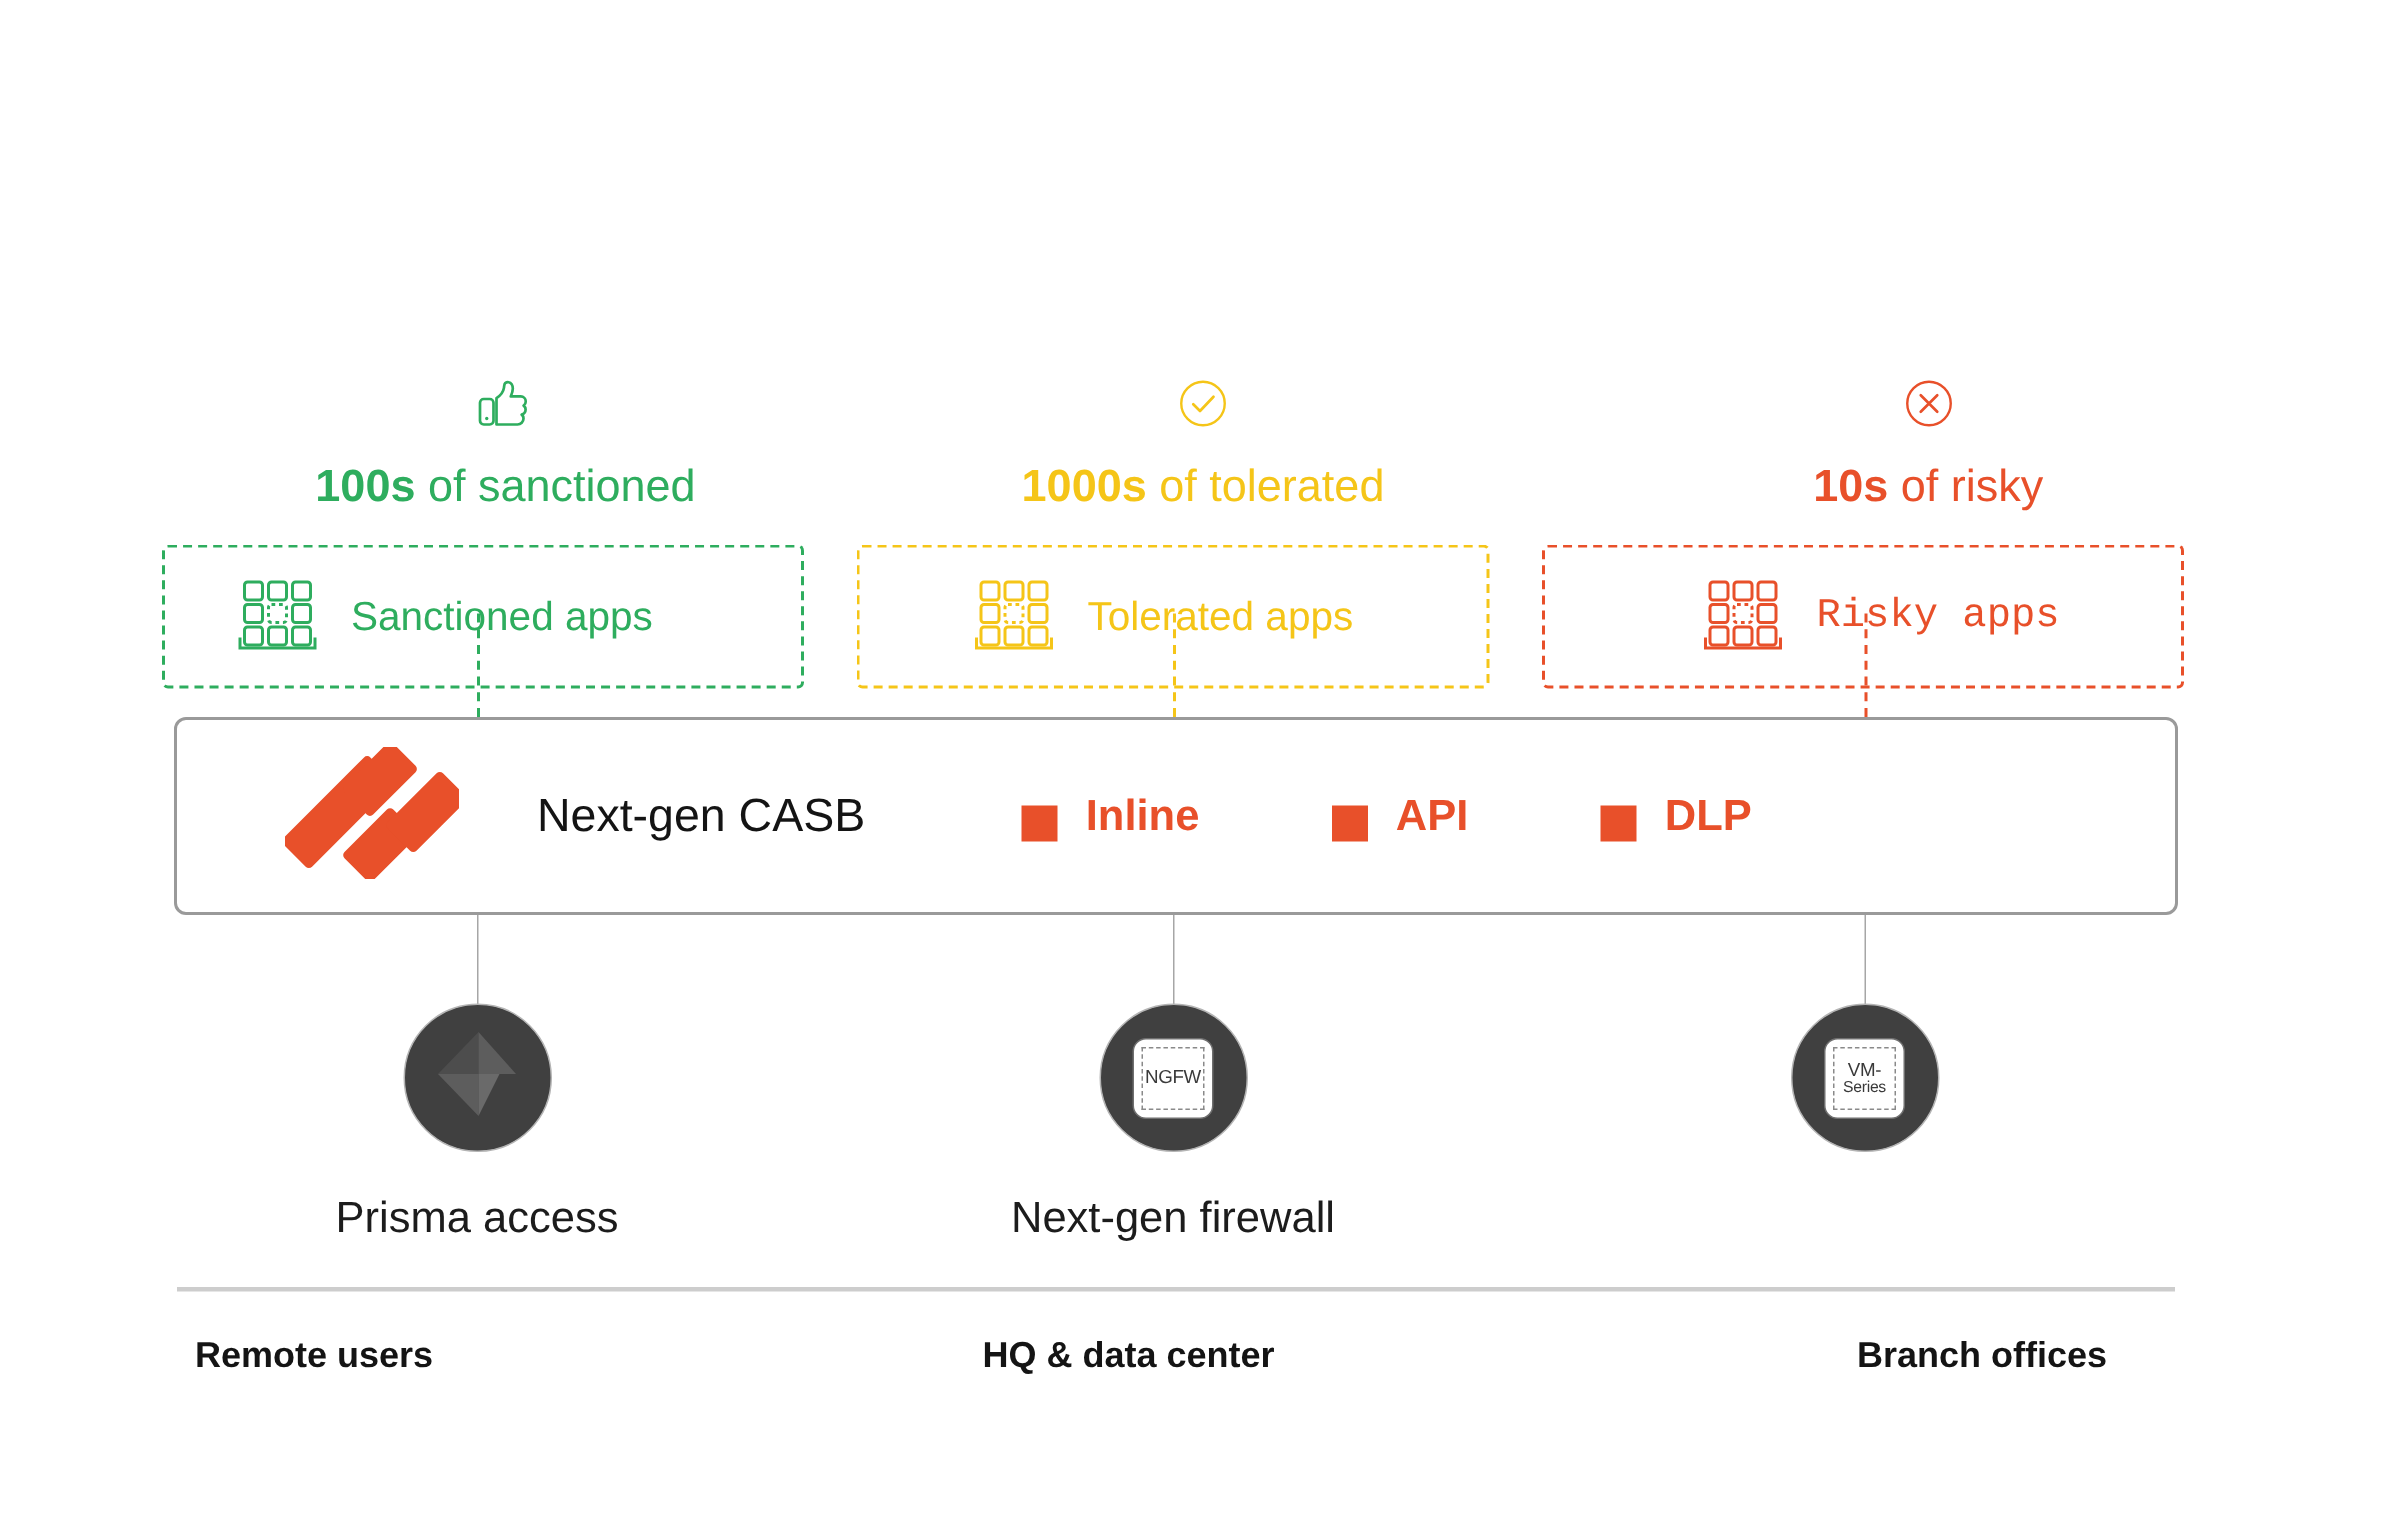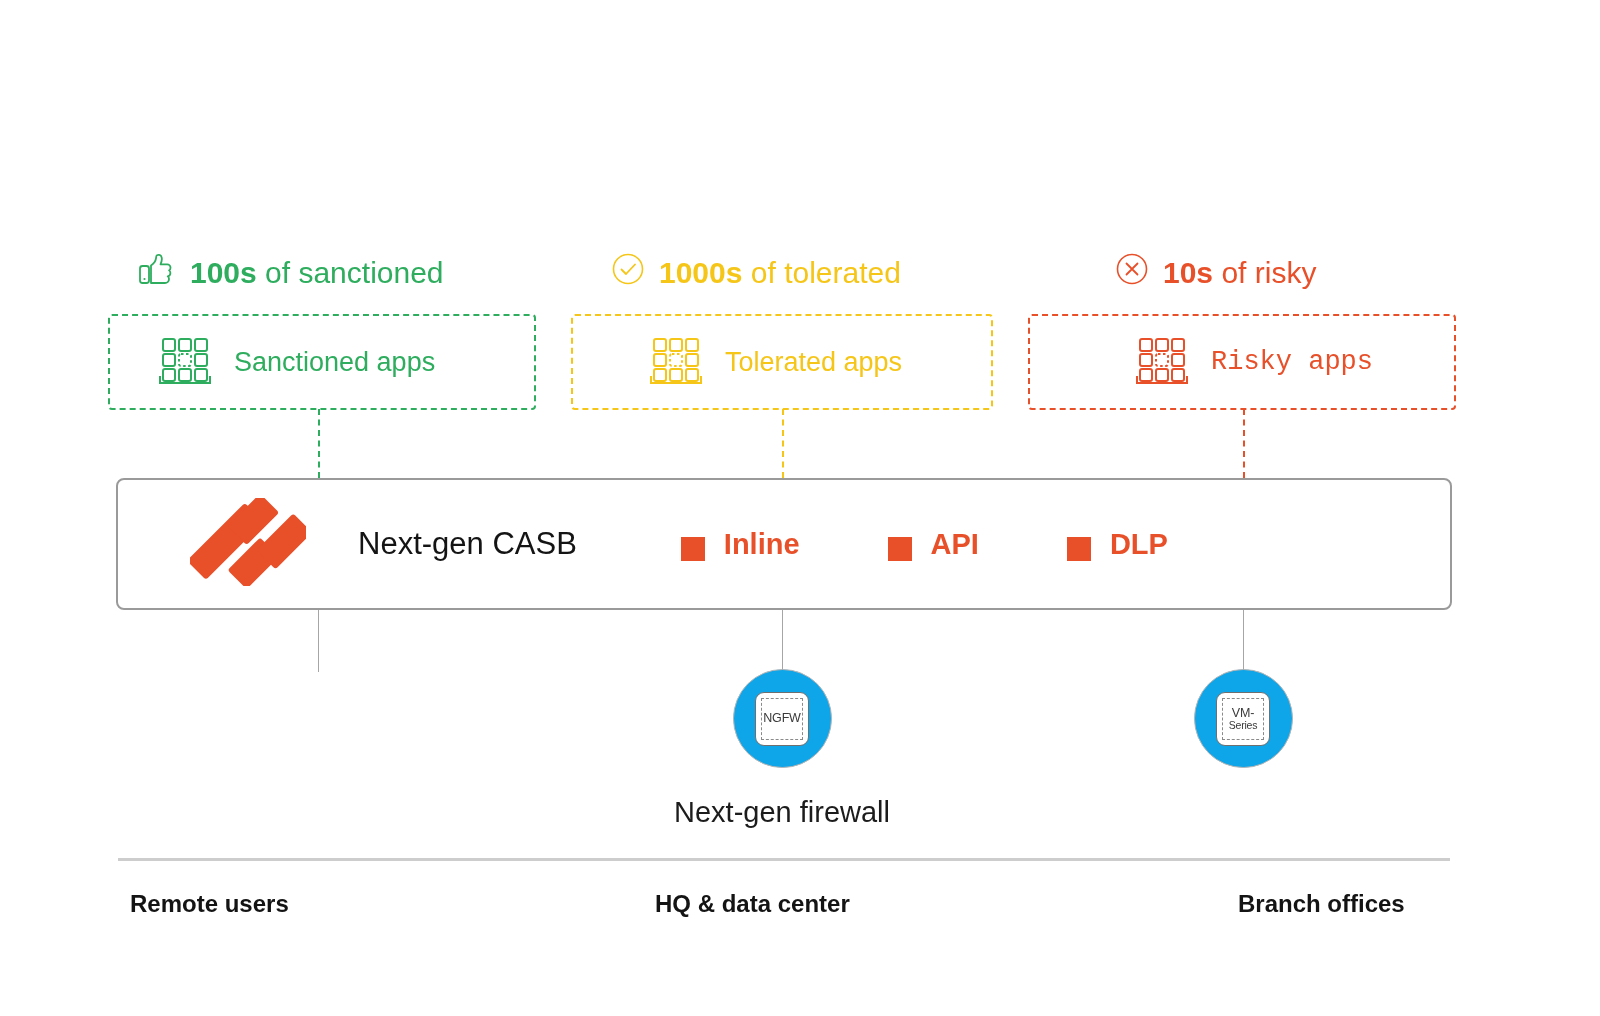--- a/index.html
+++ b/index.html
@@ -19,21 +19,21 @@
   }
   .title-rule {
     width: 172px; height: 5px; background: #e2e2e2;
     margin: 36px auto 0; border-radius: 1px;
   }
 
   
   .cat { position: absolute; }
   .cat-head {
     display: flex; align-items: center; gap: 14px;
-    font-size: 30px; line-height: 34px; white-space: nowrap;
+    font-size: 30px; line-height: 34px; white-space: nowrap; flex-direction: column;
   }
   .cat-head .count { font-weight: bold; }
   .cat-head .rest  { font-weight: normal; }
   .cat-head-icon { display: block; flex: 0 0 auto; }
 
   .cat-box {
     margin-top: 21px;
     height: 96px;
     border: 2px dashed;
     border-radius: 4px;
@@ -102,21 +102,21 @@
   #stem-vm     { left: 1243px; }
 
   
   .node { position: absolute; width: 300px; text-align: center; }
   #node-prisma { left: 168px; top: 669px; }
   #node-ngfw   { left: 632px; top: 669px; }
   #node-vm     { left: 1093px; top: 669px; }
 
   .node-circle {
     width: 99px; height: 99px; border-radius: 50%;
-    border: 1.6px solid #b4b4b4; background: #0ea5e9;
+    border: 1.6px solid #b4b4b4; background: #404040;
     margin: 0 auto;
     display: flex; align-items: center; justify-content: center;
   }
   .node-label {
     margin-top: 28px; font-size: 29px; color: #1c1c1c;
     white-space: nowrap;
   }
 
   .chip {
     width: 54px; height: 54px; border-radius: 9px;
@@ -274,20 +274,34 @@
         <span class="feature-swatch"></span>
         <span class="feature-label">DLP</span>
       </div>
     </div>
   </div>
 
   <div class="stem" id="stem-prisma"></div>
   <div class="stem" id="stem-ngfw"></div>
   <div class="stem" id="stem-vm"></div>
 
+  <div class="node" id="node-prisma">
+    <div class="node-circle">
+      <span>
+        <svg width="58" height="60" viewBox="0 0 58 60">
+          <path d="M30 2 L30 30 L3 30 Z" fill="#4d4d4d"></path>
+          <path d="M30 30 L55 30 L30 30 Z" fill="#4d4d4d"></path>
+          <path d="M30 2 L30 30 L55 30 Z" fill="#5d5d5d"></path>
+          <path d="M30 30 L3 30 L30 58 Z" fill="#5d5d5d"></path>
+          <path d="M30 30 L30 58 L44 30 Z" fill="#6a6a6a"></path>
+        </svg>
+      </span>
+    </div>
+    <div class="node-label">Prisma access</div>
+  </div>
 
   <div class="node" id="node-ngfw">
     <div class="node-circle">
       <span class="chip">
         <span class="chip-inner">
           <span class="chip-text">NGFW</span>
         </span>
       </span>
     </div>
     <div class="node-label">Next-gen firewall</div>

